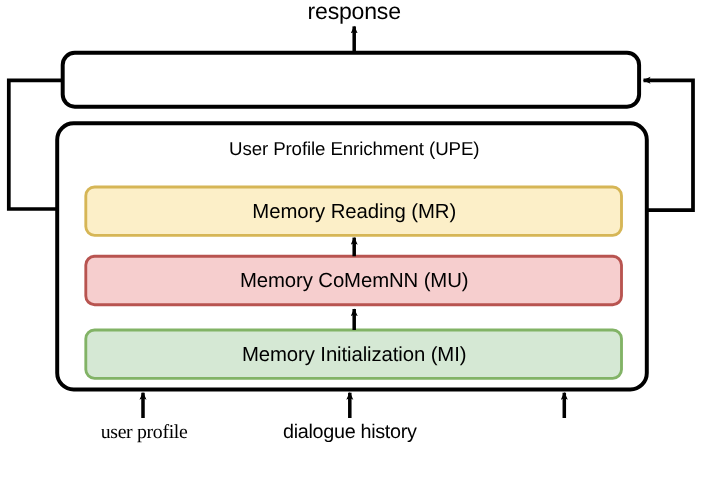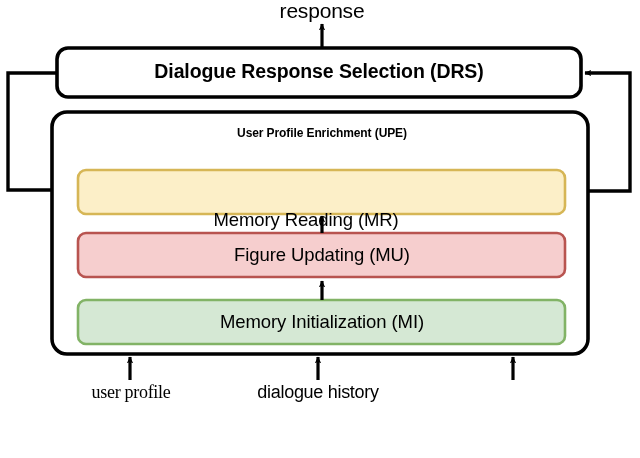--- a/index.html
+++ b/index.html
@@ -42,22 +42,22 @@
     font-size: 21px;
     font-weight: 400;
     letter-spacing: -0.2px;
   }
   .txt-drs {
     font-size: 19.5px;
     font-weight: bold;
     letter-spacing: -0.1px;
   }
   .txt-upe {
-    font-size: 12px;
-    font-weight: bold;
+    font-size: 17px;
+    font-weight: normal;
     letter-spacing: -0.1px;
   }
   .txt-block {
     font-size: 18.5px;
     font-weight: 400;
     letter-spacing: -0.1px;
   }
   .txt-input {
     font-size: 18px;
     font-weight: 400;
@@ -124,27 +124,26 @@
     <g>
       <line x1="318" y1="380" x2="318" y2="357" stroke="#000000" stroke-width="3.2" marker-end="url(#arrowhead)"></line>
     </g>
     <g>
       <line x1="513" y1="380" x2="513" y2="357" stroke="#000000" stroke-width="3.2" marker-end="url(#arrowhead)"></line>
     </g>
   </svg>
 
   <div class="lbl lbl-center txt-response" style="left:322px; top:0px;">response</div>
 
-  <div class="lbl lbl-center txt-drs" style="left:319px; top:62px;">Dialogue Response Selection (DRS)</div>
 
   <div class="lbl lbl-center txt-upe" style="left:322px; top:127px;">User Profile Enrichment (UPE)</div>
 
-  <div class="lbl lbl-center txt-block" style="left:306px; top:183px;margin-top:28px;">Memory Reading (MR)</div>
+  <div class="lbl lbl-center txt-block" style="left:322px; top:183px;">Memory Reading (MR)</div>
 
-  <div class="lbl lbl-center txt-block" style="left:322px; top:246px;">Figure Updating (MU)</div>
+  <div class="lbl lbl-center txt-block" style="left:322px; top:246px;">Memory CoMemNN (MU)</div>
 
   <div class="lbl lbl-center txt-block" style="left:322px; top:313px;text-align:right;">Memory Initialization (MI)</div>
 
   <div class="lbl lbl-center txt-input" style="left:131px; top:383px;font-family:Liberation Serif, serif;">user profile</div>
 
   <div class="lbl lbl-center txt-input" style="left:318px; top:383px;">dialogue history</div>
 
 
 
 

